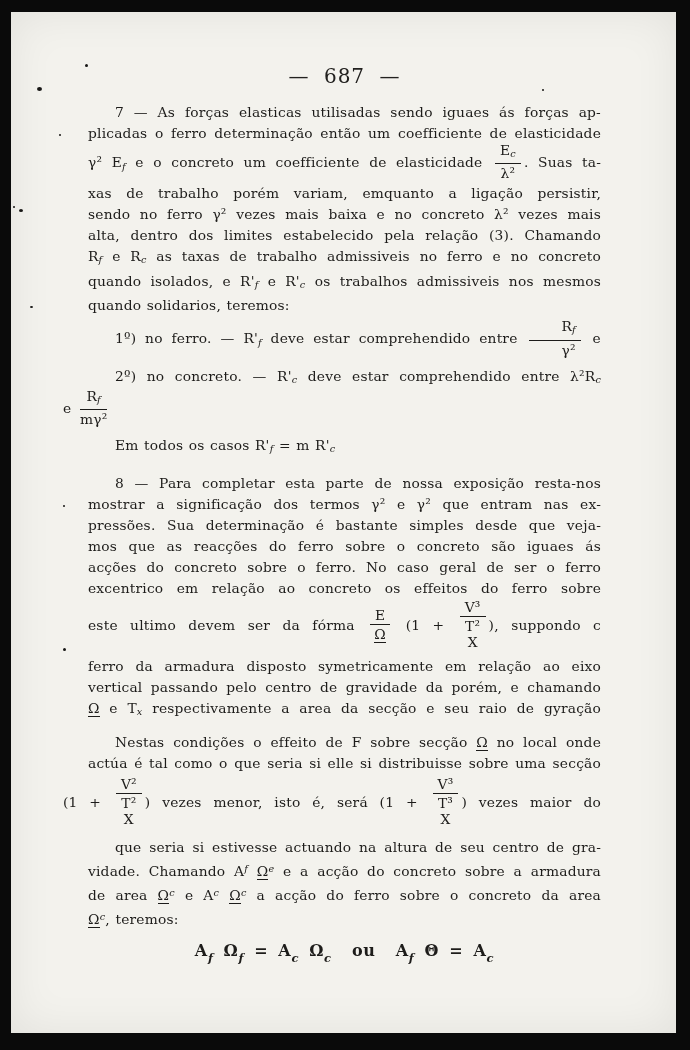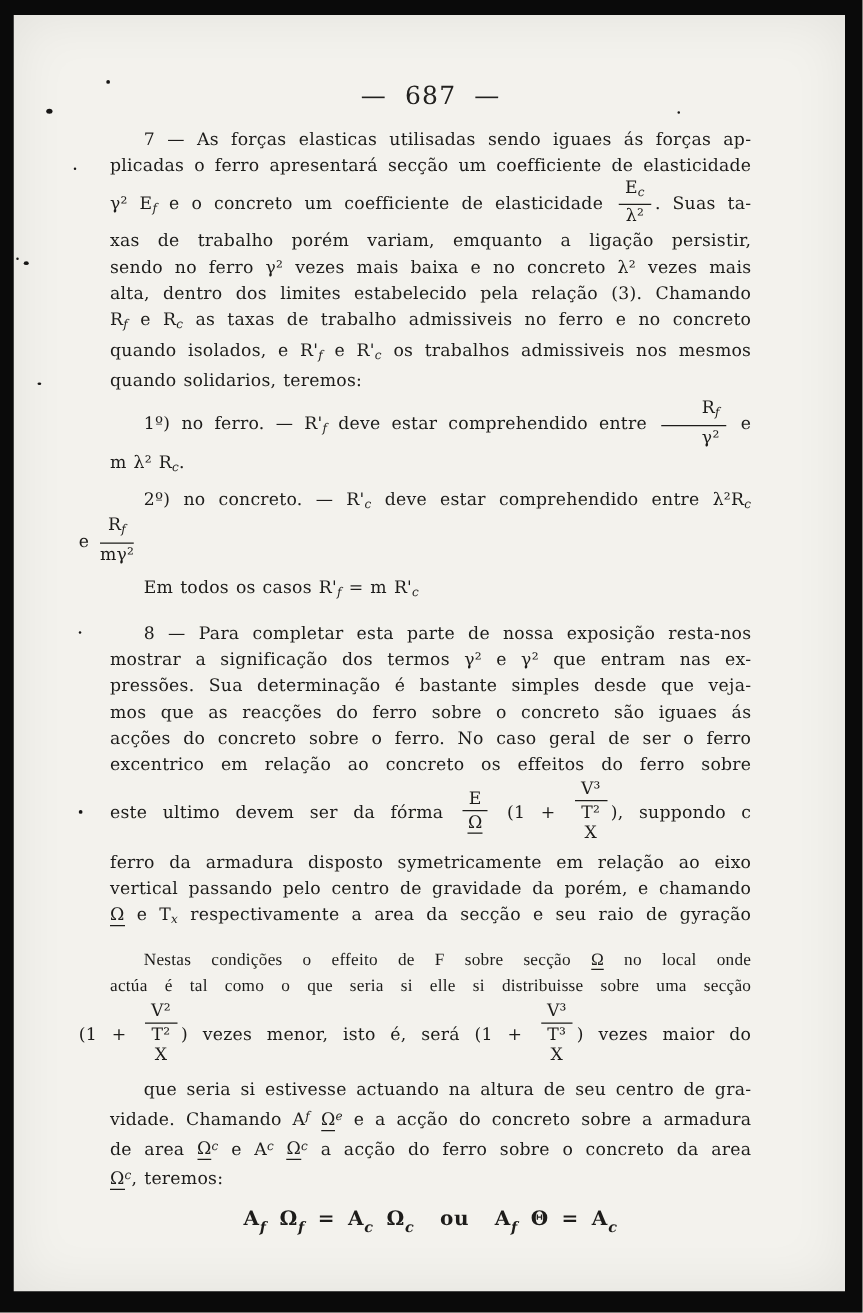--- a/index.html
+++ b/index.html
@@ -56,21 +56,21 @@
   .u{border-bottom:1.3px solid #1d1c1a;}
 
   
   #para7{margin-top:14px;}
   #item1{margin-top:4px;}
   #item2{margin-top:6px;}
   #note-all{margin-top:6px;}
   #para8a{margin-top:13px;}
   #formula-e{margin-top:2px;}
   #para8b{margin-top:4px;}
-  #para9{margin-top:10px;font-family:Liberation Serif, serif;}
+  #para9{margin-top:10px;}
   #formula-v{margin-top:4px;}
   #formula-v .line{margin-left:-25px;}
   #item2 .line:nth-child(2){margin-left:-25px;}
   #para10{margin-top:8px;}
   #formula-final{margin-top:10px;}
   #formula-final .line{font-size:16px;letter-spacing:0.6px;word-spacing:4px;}
   #formula-final .sub{font-size:0.72em;vertical-align:-0.5em;}
 
   .speck{position:absolute;background:#171615;border-radius:50%;}
 </style>
@@ -88,33 +88,32 @@
   <div class="speck" style="left:52px;top:493px;width:2px;height:2px;"></div>
   <div class="speck" style="left:52px;top:636px;width:3px;height:3px;"></div>
   <div class="speck" style="left:531px;top:77px;width:2px;height:2px;"></div>
 
   <div class="content">
 
     <div class="page-head">— 687 —</div>
 
     <div class="para" id="para7">
         <div class="line indent">7 — As forças elasticas utilisadas sendo iguaes ás forças ap-</div>
-        <div class="line">plicadas o ferro apresentará secção um coefficiente de elasticidade</div>
+        <div class="line">plicadas o ferro determinação então um coefficiente de elasticidade</div>
         <div class="line">γ² E<span class="sub">f</span> e o concreto um coefficiente de elasticidade <span class="frac"><span class="fnum">E<span class="sub">c</span></span><span class="fden">λ²</span></span>. Suas ta-</div>
         <div class="line">xas de trabalho porém variam, emquanto a ligação persistir,</div>
         <div class="line">sendo no ferro γ² vezes mais baixa e no concreto λ² vezes mais</div>
         <div class="line">alta, dentro dos limites estabelecido pela relação (3). Chamando</div>
         <div class="line">R<span class="sub">f</span> e R<span class="sub">c</span> as taxas de trabalho admissiveis no ferro e no concreto</div>
         <div class="line">quando isolados, e R'<span class="sub">f</span> e R'<span class="sub">c</span> os trabalhos admissiveis nos mesmos</div>
         <div class="line last">quando solidarios, teremos:</div>
       </div>
 
     <div class="para" id="item1">
         <div class="line indent">1º) no ferro. — R'<span class="sub">f</span> deve estar comprehendido entre <span class="frac"><span class="fnum">R<span class="sub">f</span></span><span class="fden">γ²</span></span> e</div>
-        <div class="line last">m λ² R<span class="sub">c</span>.</div>
       </div>
 
     <div class="para" id="item2">
         <div class="line indent">2º) no concreto. — R'<span class="sub">c</span> deve estar comprehendido entre λ²R<span class="sub">c</span></div>
         <div class="line last">e <span class="frac"><span class="fnum">R<span class="sub">f</span></span><span class="fden">mγ²</span></span></div>
       </div>
 
     <div class="para" id="note-all">
         <div class="line last indent">Em todos os casos R'<span class="sub">f</span> = m R'<span class="sub">c</span></div>
       </div>

